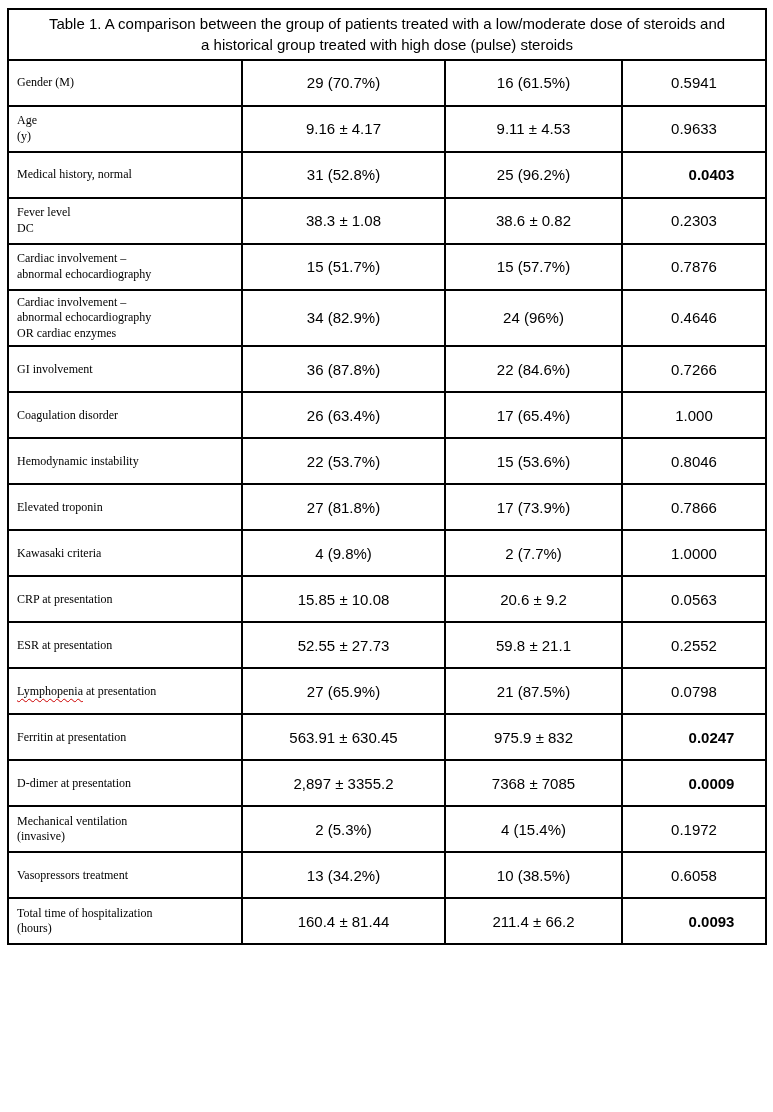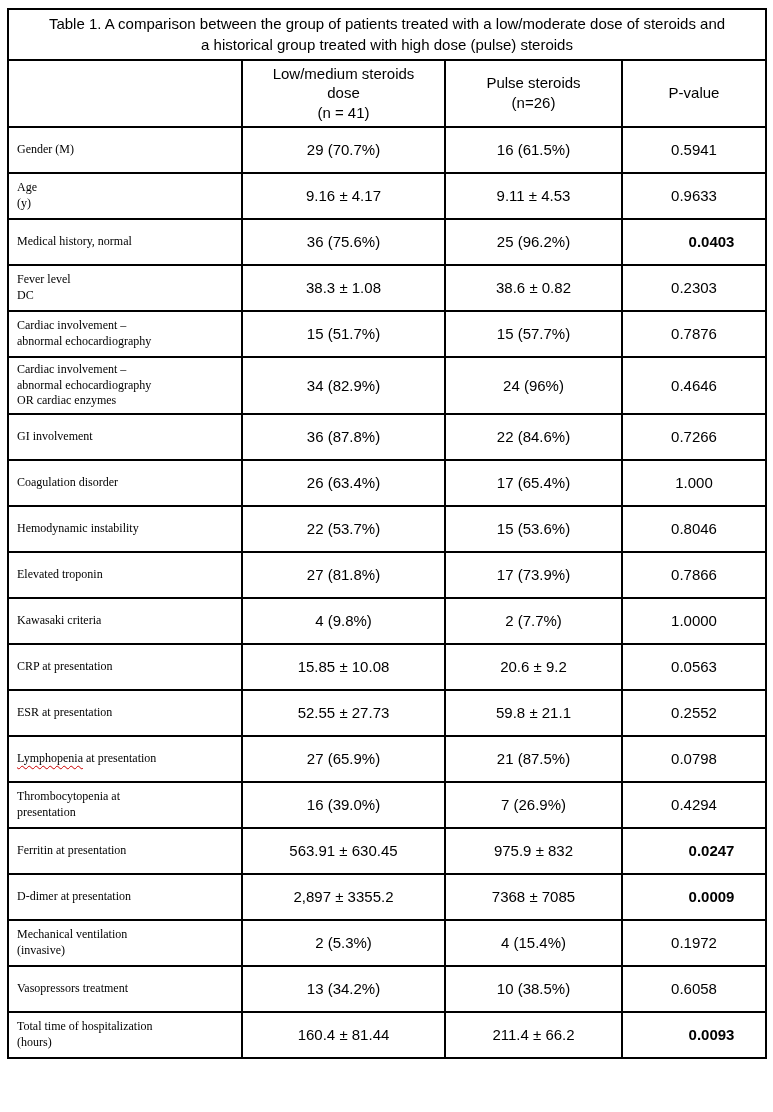--- a/index.html
+++ b/index.html
@@ -84,46 +84,37 @@
       <col style="width:234px">
       <col style="width:203px">
       <col style="width:177px">
       <col style="width:144px">
     </colgroup>
     <tbody>
       <tr>
         <td class="title-cell" colspan="4">Table 1. A comparison between the group of patients treated with a low/moderate dose of steroids and
 a historical group treated with high dose (pulse) steroids</td>
       </tr>
-      <tr>
-        <td class="header-cell"></td>
-        <td class="header-cell">Low/medium steroids
-dose
-(n = 41)</td>
-        <td class="header-cell">Pulse steroids
-(n=26)</td>
-        <td class="header-cell">P-value</td>
-      </tr>
 
     <tr class="data-row">
           <td class="label-cell">Gender (M)</td>
           <td class="value-cell">29 (70.7%)</td>
           <td class="value-cell">16 (61.5%)</td>
           <td class="value-cell">0.5941</td>
         </tr>
         <tr class="data-row">
           <td class="label-cell">Age
  (y)</td>
           <td class="value-cell">9.16 ± 4.17</td>
           <td class="value-cell">9.11 ± 4.53</td>
           <td class="value-cell">0.9633</td>
         </tr>
         <tr class="data-row">
           <td class="label-cell">Medical history, normal</td>
-          <td class="value-cell">36 (75.6%)</td>
+          <td class="value-cell">31 (52.8%)</td>
           <td class="value-cell">25 (96.2%)</td>
           <td class="value-cell bold">0.0403</td>
         </tr>
         <tr class="data-row">
           <td class="label-cell">Fever level
 DC</td>
           <td class="value-cell">38.3 ± 1.08</td>
           <td class="value-cell">38.6 ± 0.82</td>
           <td class="value-cell">0.2303</td>
         </tr>
@@ -184,27 +175,20 @@
           <td class="value-cell">59.8 ± 21.1</td>
           <td class="value-cell">0.2552</td>
         </tr>
         <tr class="data-row">
           <td class="label-cell"><span class="misspelled">Lymphopenia</span> at presentation</td>
           <td class="value-cell">27 (65.9%)</td>
           <td class="value-cell">21 (87.5%)</td>
           <td class="value-cell">0.0798</td>
         </tr>
         <tr class="data-row">
-          <td class="label-cell">Thrombocytopenia at
-presentation</td>
-          <td class="value-cell">16 (39.0%)</td>
-          <td class="value-cell">7 (26.9%)</td>
-          <td class="value-cell">0.4294</td>
-        </tr>
-        <tr class="data-row">
           <td class="label-cell">Ferritin at presentation</td>
           <td class="value-cell">563.91 ± 630.45</td>
           <td class="value-cell">975.9 ± 832</td>
           <td class="value-cell bold">0.0247</td>
         </tr>
         <tr class="data-row">
           <td class="label-cell">D-dimer at presentation</td>
           <td class="value-cell">2,897 ± 3355.2</td>
           <td class="value-cell">7368 ± 7085</td>
           <td class="value-cell bold">0.0009</td>

